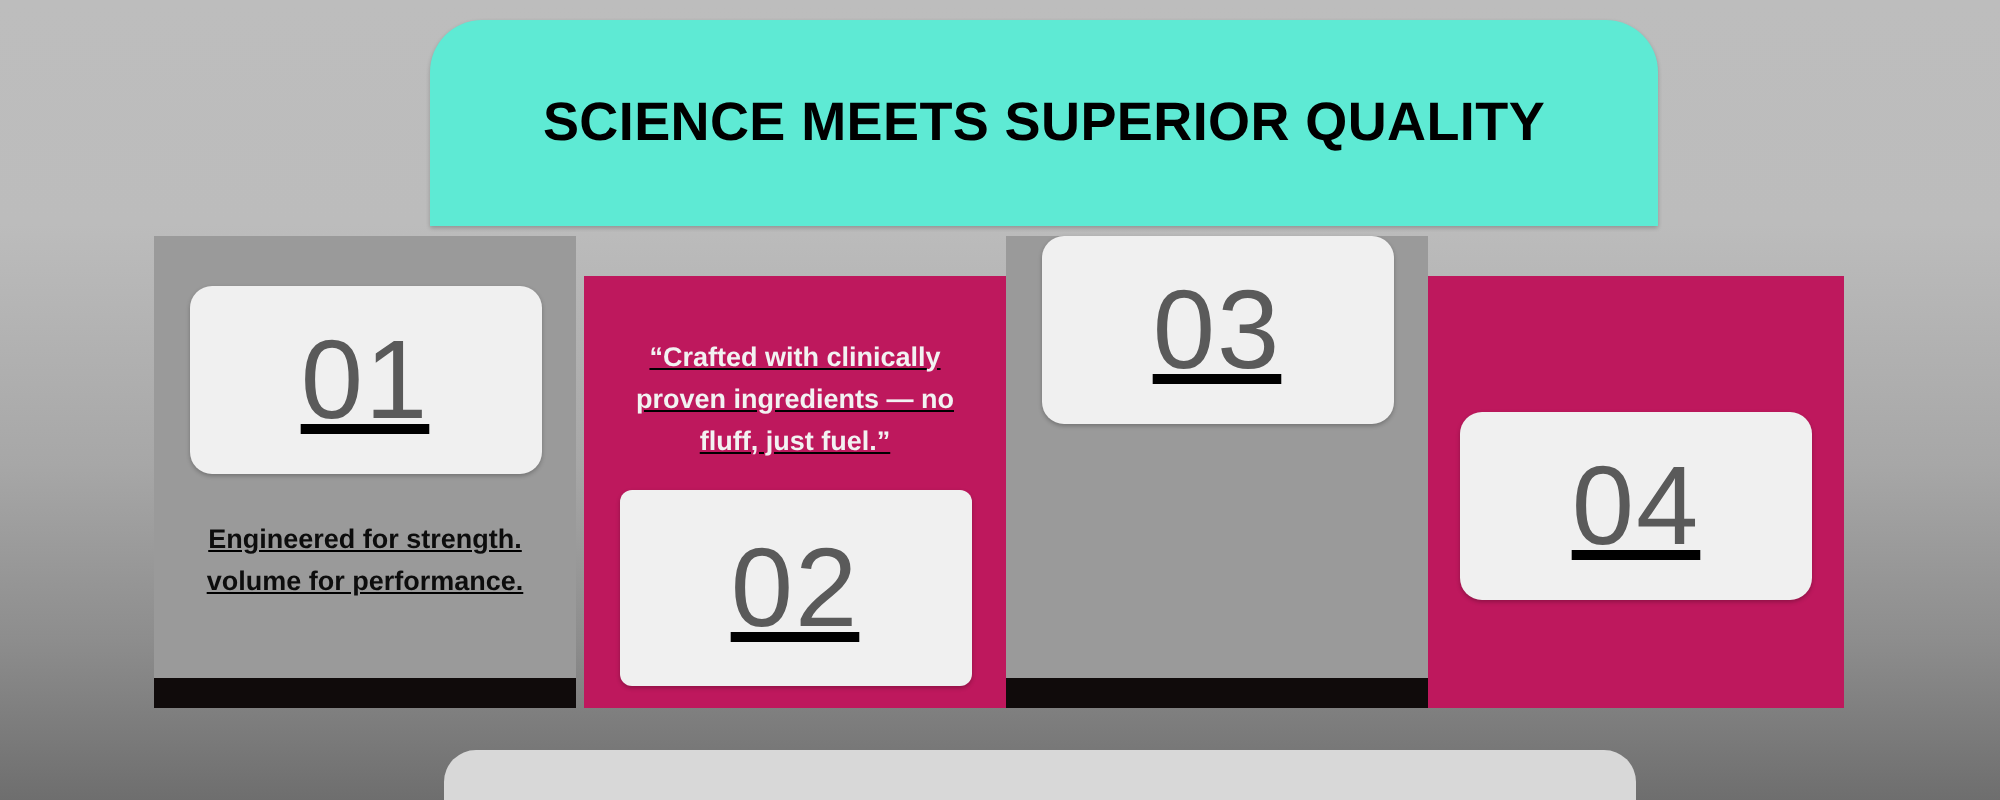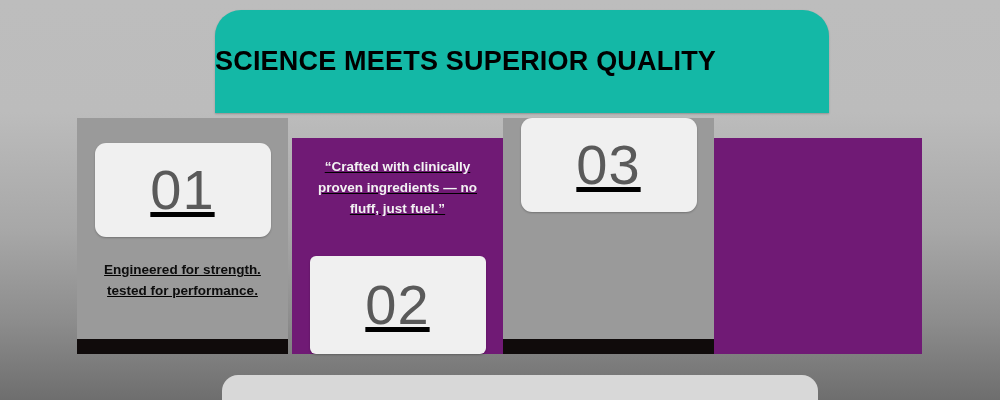--- a/index.html
+++ b/index.html
@@ -19,26 +19,26 @@
     height: 400px;
   }
 
   
   .header-banner {
     position: absolute;
     left: 215px;
     top: 10px;
     width: 614px;
     height: 103px;
-    background: #14b8a6;
+    background: #5eead4;
     border-radius: 26px 26px 0 0;
     box-shadow: 0 1px 2px rgba(0,0,0,0.22);
     display: flex;
     align-items: center;
-    justify-content: flex-start;
+    justify-content: center;
   }
   .header-title {
     font-size: 27px;
     font-weight: bold;
     letter-spacing: 0.2px;
     color: #000000;
     text-align: center;
     white-space: nowrap;
   }
 
@@ -49,22 +49,22 @@
     display: flex;
     flex-direction: column;
     align-items: center;
     text-decoration: underline;
   }
   .card-light {
     background: #9a9a9a;
     justify-content: flex-start;
   }
   .card-dark {
-    background: #701a75;
-    justify-content: space-between;
+    background: #be185d;
+    justify-content: center;
   }
 
   .card1 { left: 77px;  top: 118px; width: 211px; height: 236px; }
   .card2 { left: 292px; top: 138px; width: 211px; height: 216px; }
   .card3 { left: 503px; top: 118px; width: 211px; height: 236px; }
   .card4 { left: 714px; top: 138px; width: 208px; height: 216px; }
 
   .num-box {
     background: #f0f0f0;
     border-radius: 11px;
@@ -120,32 +120,33 @@
 <body>
 
 <div class="stage">
 
   <div class="header-banner">
     <div class="header-title">SCIENCE MEETS SUPERIOR QUALITY</div>
   </div>
 
   <div class="card card-light card1">
     <div class="num-box num-box-1">01</div>
-    <div class="card-text text-dark text-below">Engineered for strength. tested for performance.</div>
+    <div class="card-text text-dark text-below">Engineered for strength. volume for performance.</div>
     <div class="card-footer-strip"></div>
   </div>
 
   <div class="card card-dark card2">
     <div class="card-text text-light text-above">“Crafted with clinically proven ingredients — no fluff, just fuel.”</div>
     <div class="num-box num-box-2">02</div>
   </div>
 
   <div class="card card-light card3">
     <div class="num-box num-box-3">03</div>
     <div class="card-footer-strip"></div>
   </div>
 
   <div class="card card-dark card4">
+    <div class="num-box num-box-4">04</div>
   </div>
 
   <div class="bottom-panel"></div>
 
 </div>
 
 </body></html>

